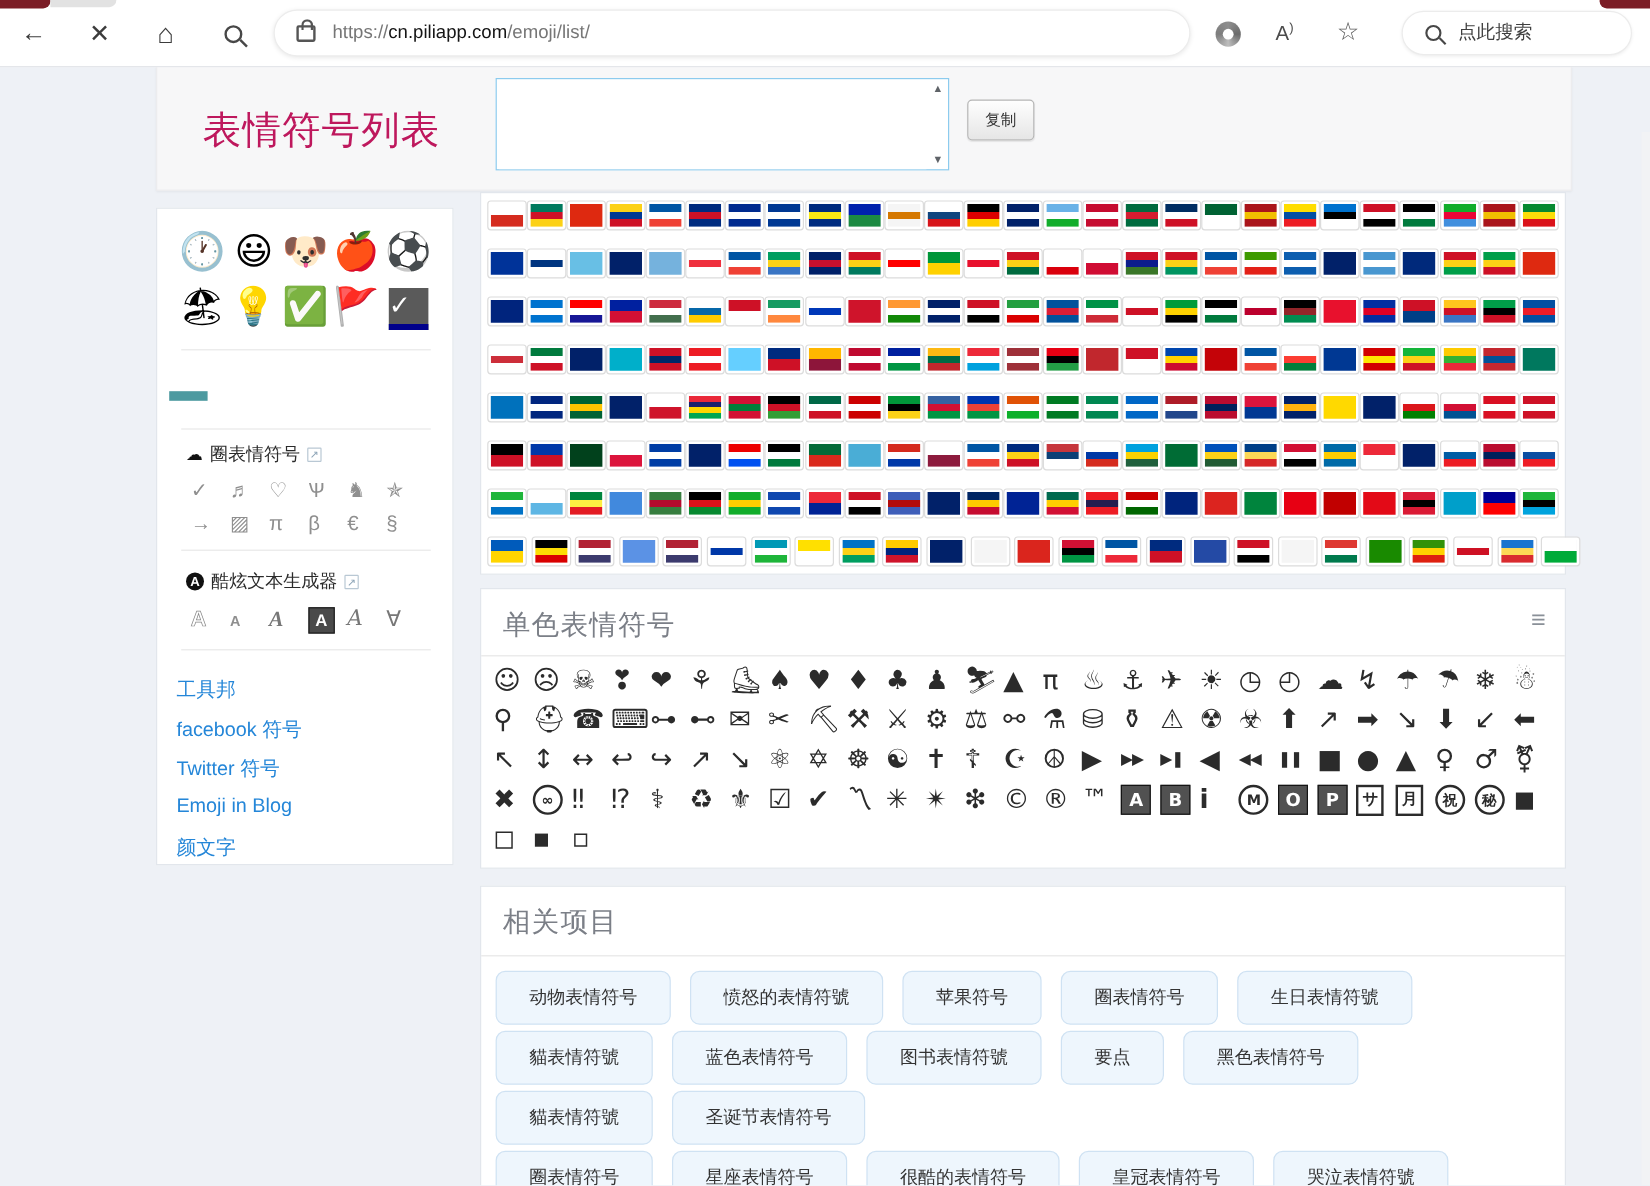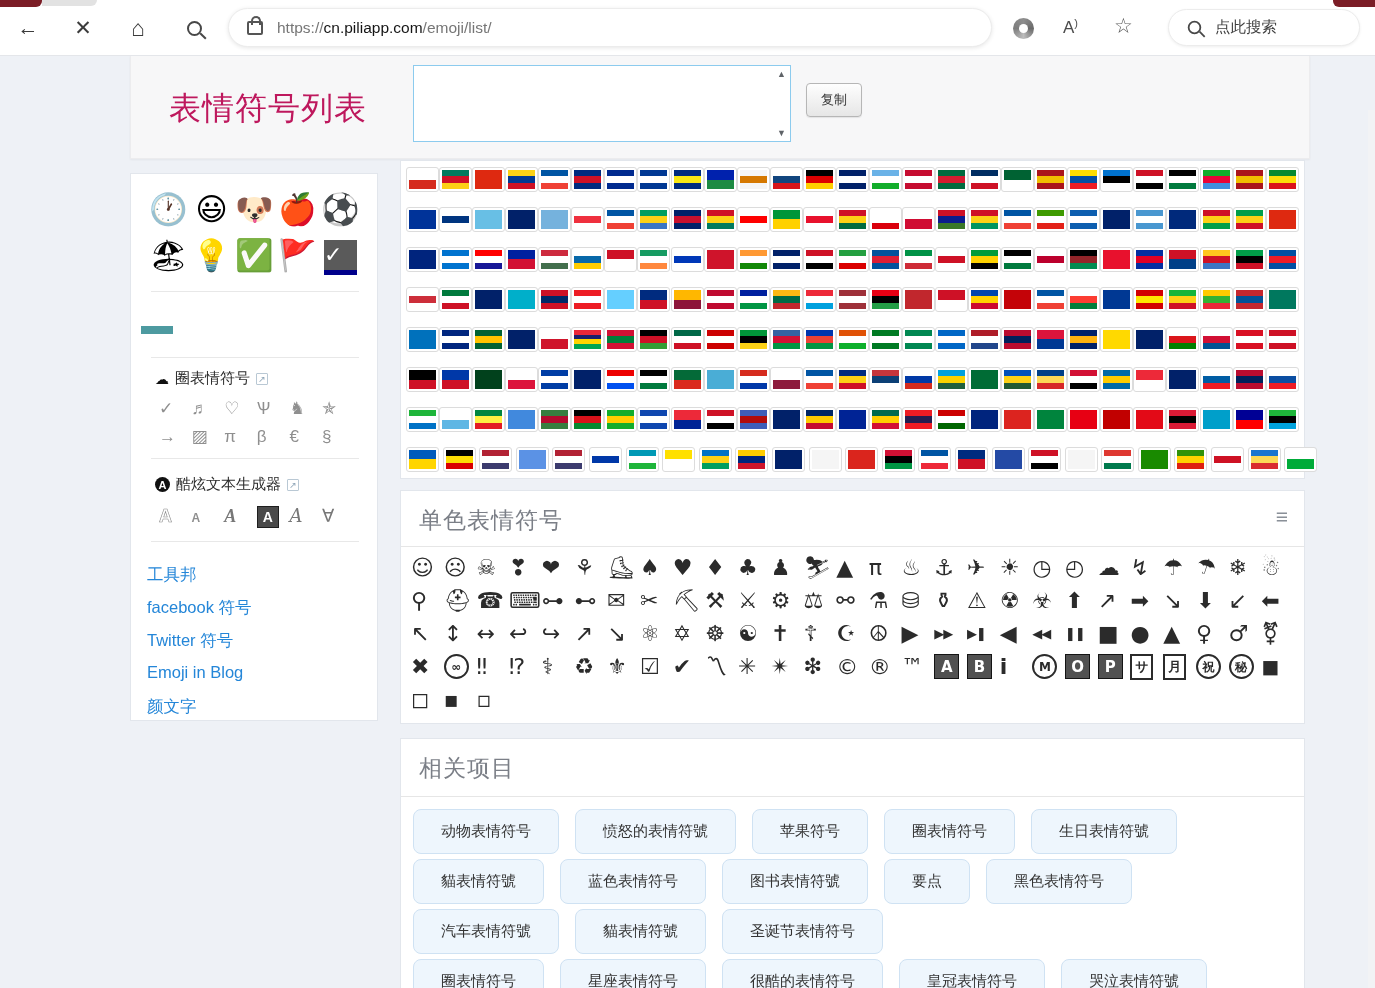--- a/index.html
+++ b/index.html
@@ -583,21 +583,20 @@
           <button class="rbtn">生日表情符號</button>
         </div>
         <div class="brow">
           <button class="rbtn">貓表情符號</button>
           <button class="rbtn">蓝色表情符号</button>
           <button class="rbtn">图书表情符號</button>
           <button class="rbtn">要点</button>
           <button class="rbtn">黑色表情符号</button>
         </div>
         <div class="brow">
-          <button class="rbtn">汽车表情符號</button>
           <button class="rbtn">貓表情符號</button>
           <button class="rbtn">圣诞节表情符号</button>
         </div>
         <div class="brow">
           <button class="rbtn">圈表情符号</button>
           <button class="rbtn">星座表情符号</button>
           <button class="rbtn">很酷的表情符号</button>
           <button class="rbtn">皇冠表情符号</button>
           <button class="rbtn">哭泣表情符號</button>
         </div>

